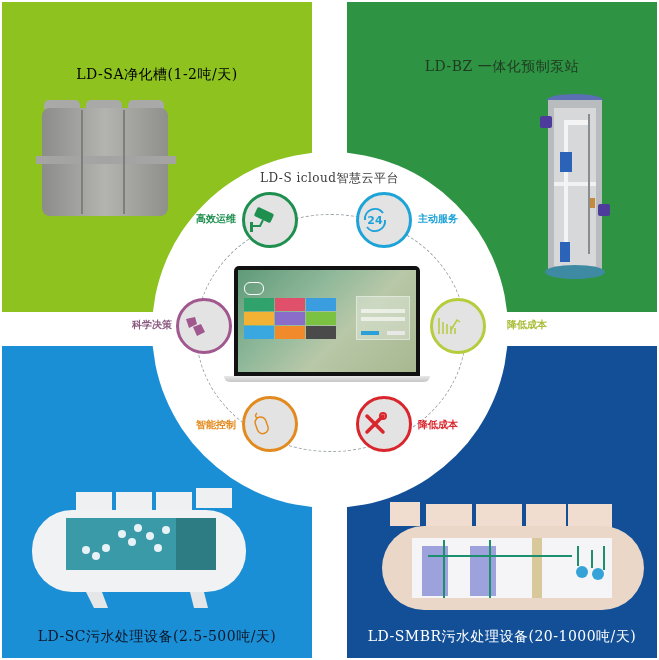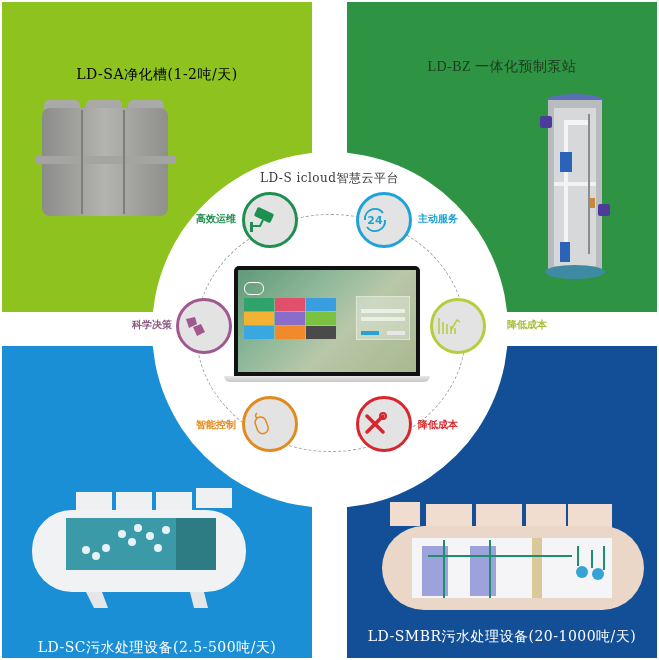--- a/index.html
+++ b/index.html
@@ -1,25 +1,25 @@
 <!DOCTYPE html>
 <html><head>
 <meta charset="utf-8">
 <style>
   html, body { margin:0; padding:0; background:#ffffff; }
   body { width:659px; height:660px; position:relative; overflow:hidden; font-family:"DejaVu Serif", serif; }
   .quad { position:absolute; }
   .q-tl { left:2px; top:2px; width:310px; height:310px; background:#8dc21f; }
-  .q-tr { left:347px; top:2px; width:310px; height:310px; background:#2e9342;font-family:Liberation Serif, serif; }
+  .q-tr { left:347px; top:2px; width:310px; height:310px; background:#2e9342; }
   .q-bl { left:2px; top:346px; width:310px; height:312px; background:#1a8fd6; }
   .q-br { left:347px; top:346px; width:310px; height:312px; background:#124f97; }
   .quad-title { position:absolute; left:0; right:0; text-align:center; font-size:14px; letter-spacing:0.5px; }
   .q-tl .quad-title { top:64px; color:#000000; }
   .q-tr .quad-title { top:56px; color:#1f3a22; }
-  .q-bl .quad-title { bottom:1px; color:#ffffff; }
+  .q-bl .quad-title { bottom:12px; color:#0f172a; }
   .q-br .quad-title { bottom:12px; color:#ffffff; }
 
   .center-circle { position:absolute; left:152px; top:152px; width:356px; height:356px; border-radius:50%; background:#ffffff; }
   .platform-title { position:absolute; left:0; right:0; top:170px; text-align:center; font-size:12px; color:#3a3a3a; letter-spacing:0.5px; }
   .orbit { position:absolute; left:196px; top:214px; width:268px; height:236px; border-radius:50%; border:1px dashed #9aa3a8; }
 
   .feature { position:absolute; width:56px; height:56px; border-radius:50%; background:#e3e3e3; box-sizing:border-box; display:flex; align-items:center; justify-content:flex-start; }
   .feature svg { width:32px; height:32px; }
   .f-label { position:absolute; font-family:"DejaVu Sans", sans-serif; font-weight:bold; font-size:10px; white-space:nowrap; }
 

